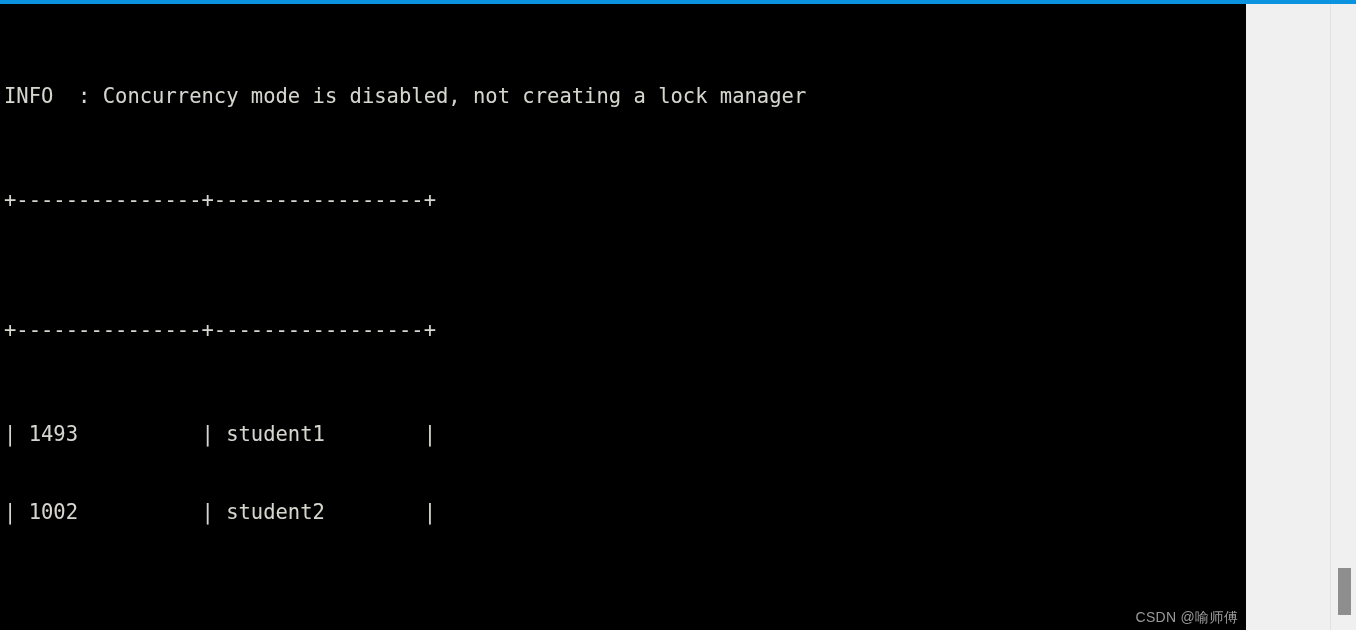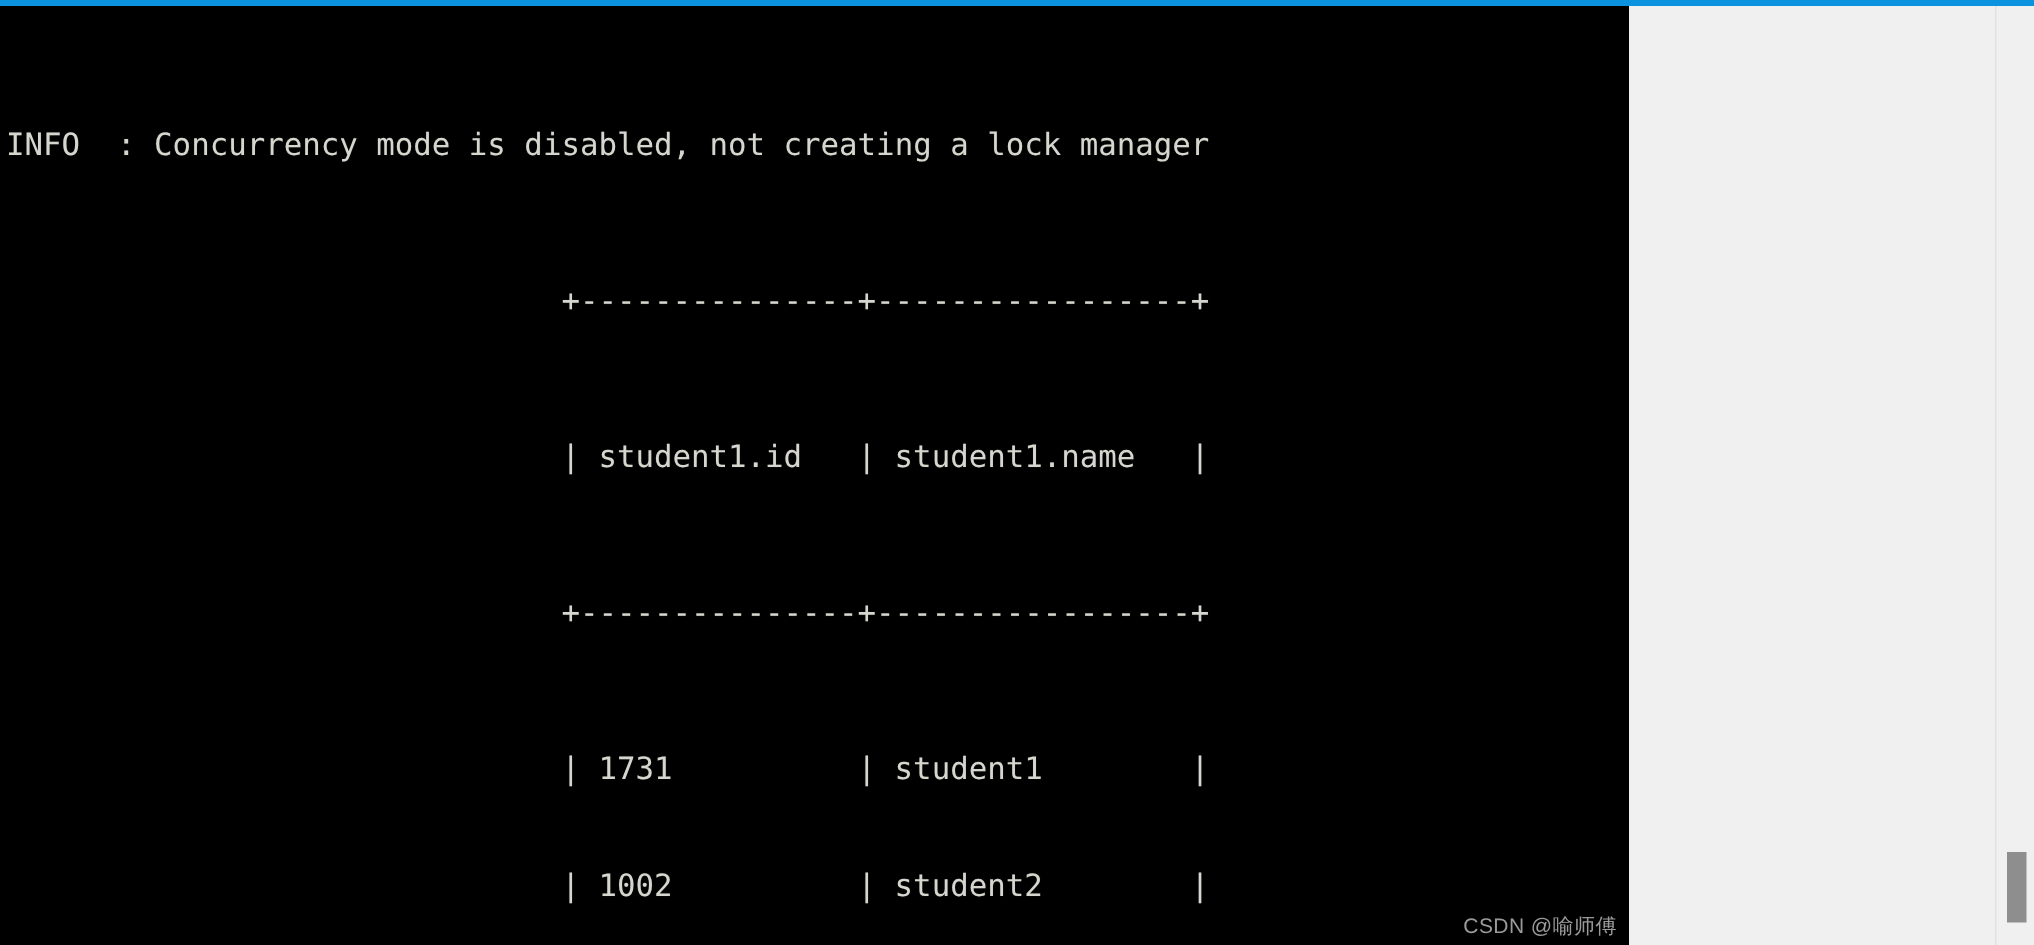--- a/index.html
+++ b/index.html
@@ -30,25 +30,24 @@
     height: 4px;
     background: #0b93e0;
     z-index: 5;
   }
 
   
   #terminal {
     position: absolute;
     left: 0;
     top: 3px;
-    width: 1086px;
+    width: 1246px;
     height: 627px;
     background: #000000;
     overflow: hidden;
-    text-align: right;
   }
 
   #terminal-output {
     position: absolute;
     left: 4px;
     top: 2px;
     margin: 0;
     padding: 0;
     font-family: "DejaVu Sans Mono", "Liberation Mono", monospace;
     font-size: 20.5px;
@@ -105,25 +104,24 @@
 
   <div id="top-accent"></div>
 
   <div id="terminal">
     <div id="terminal-output">
 
       <div class="term-line">INFO  : Concurrency mode is disabled, not creating a lock manager</div>
 
       <div class="term-line">+---------------+-----------------+</div>
 
-      <div class="term-line">| student1.id   | student1.name   |</div>
 
       <div class="term-line">+---------------+-----------------+</div>
 
-      <div class="term-line">| 1731          | student1        |</div>
+      <div class="term-line">| 1493          | student1        |</div>
       <div class="term-line">| 1002          | student2        |</div>
       
       
       
       
       
       
       
       
       

